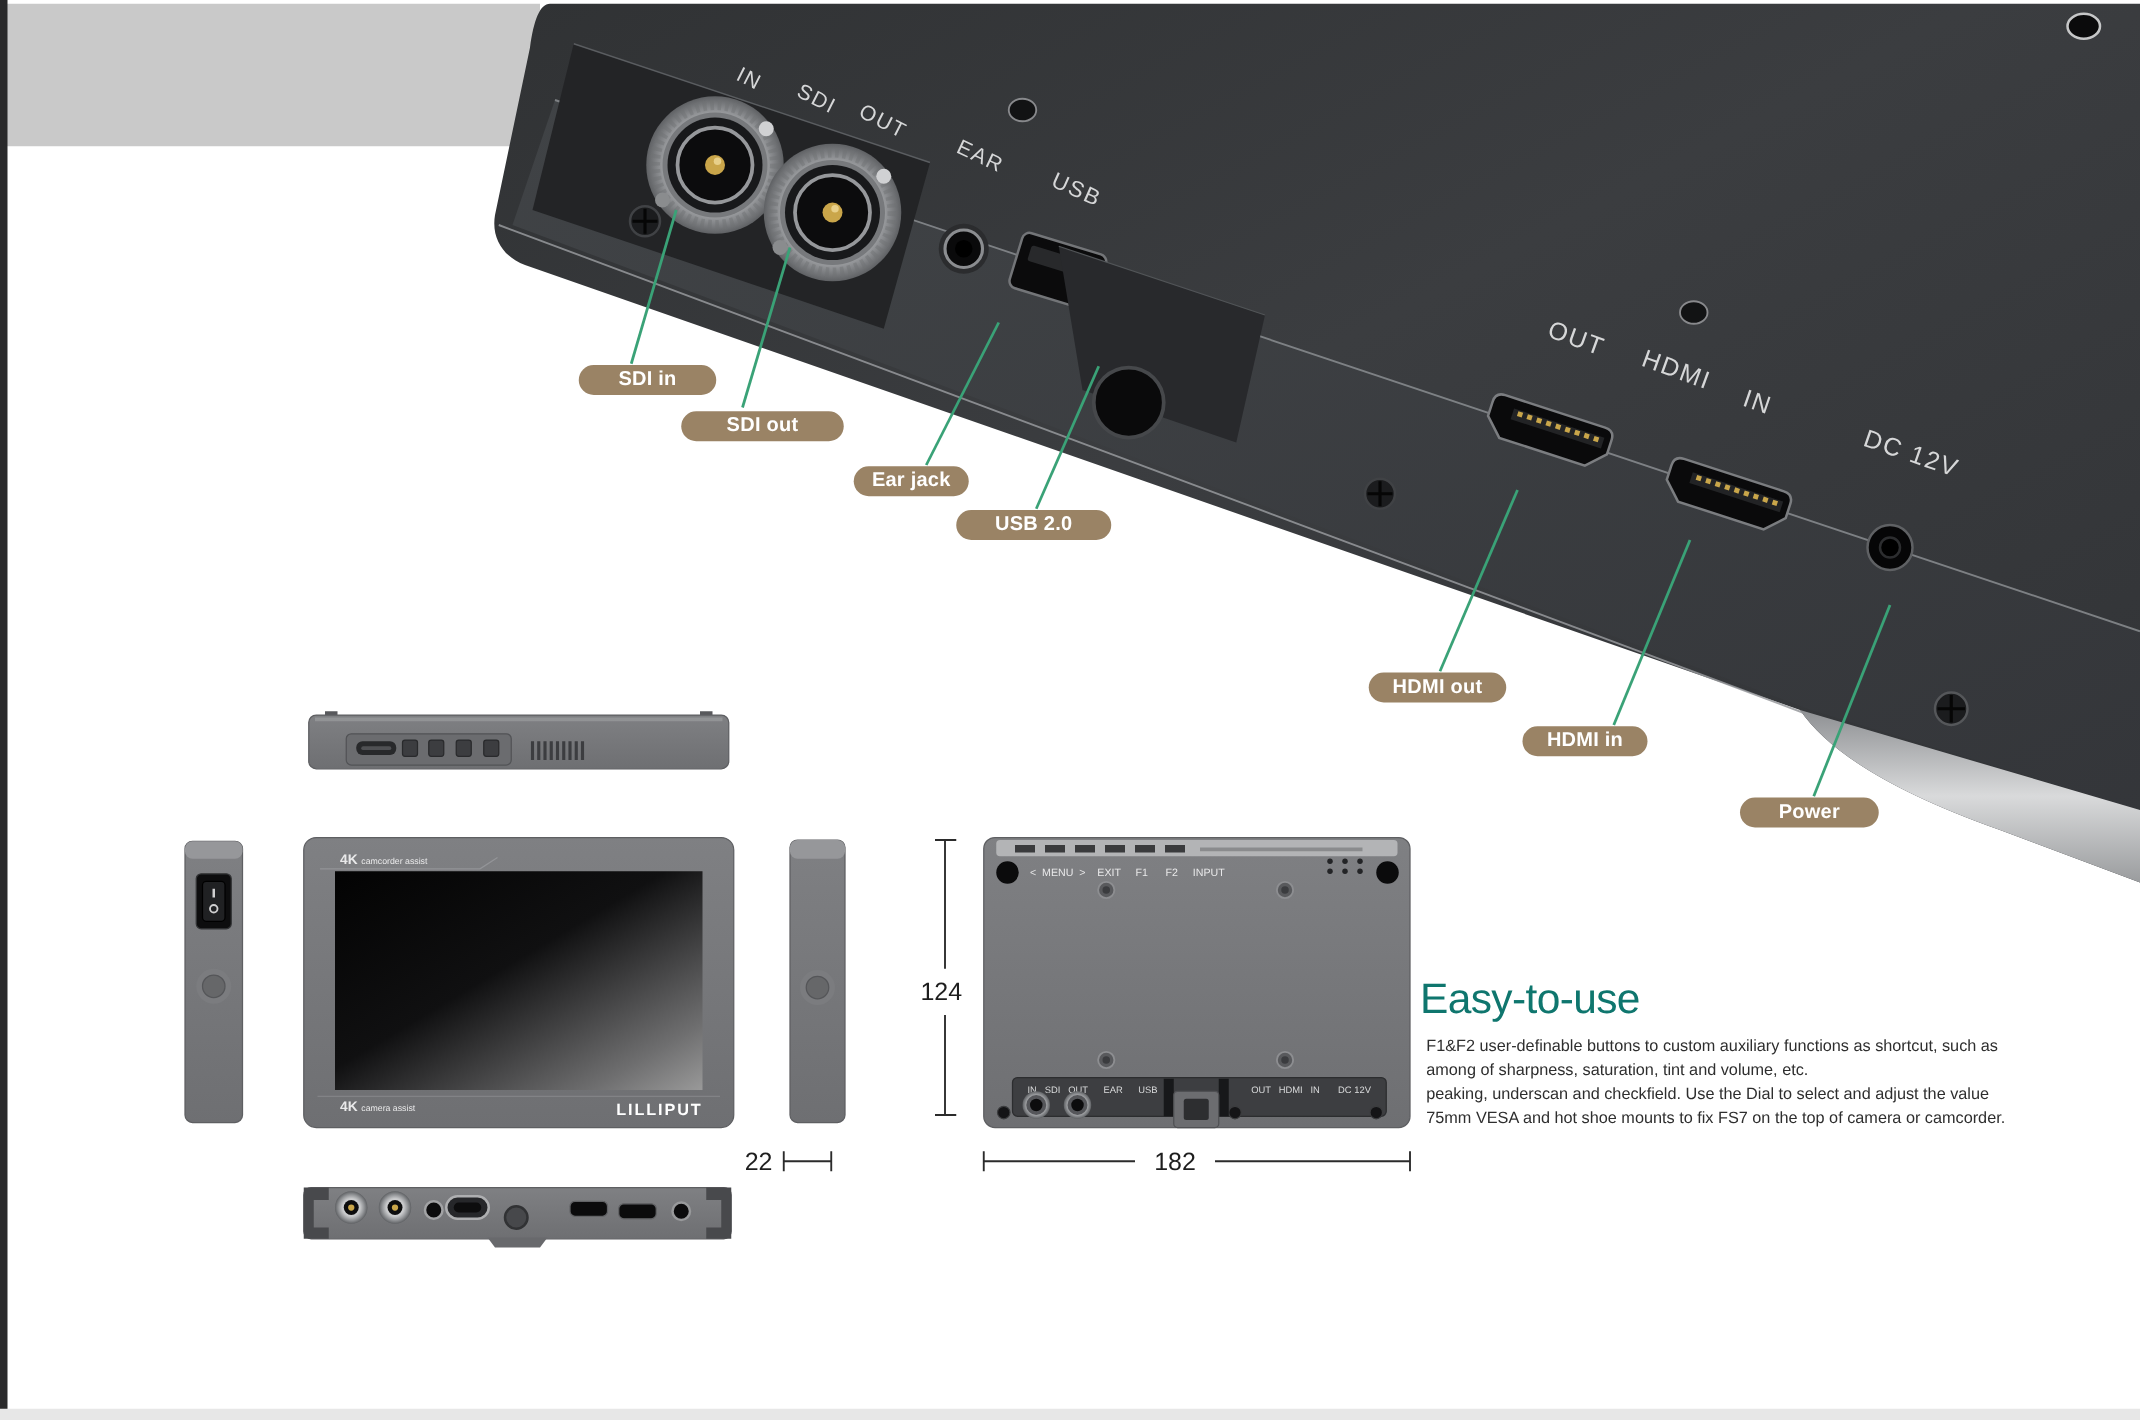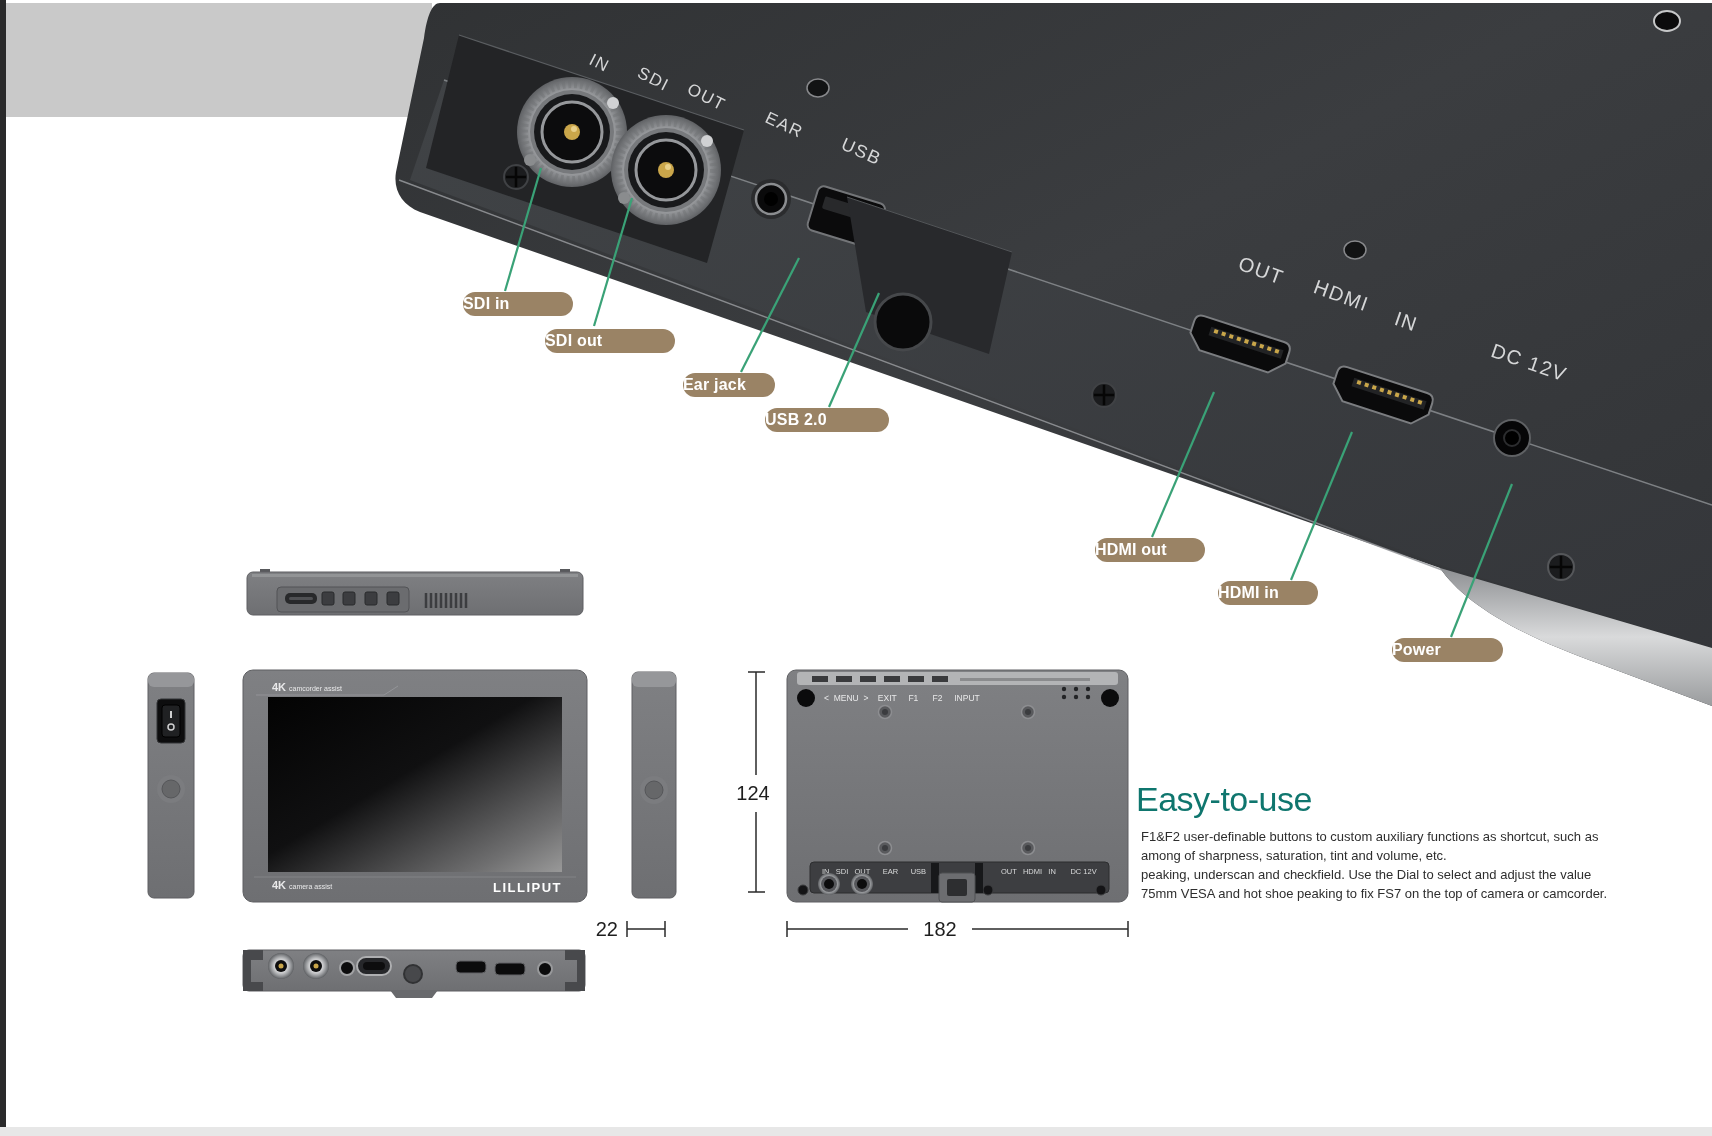--- a/index.html
+++ b/index.html
@@ -4,21 +4,21 @@
 <style>
   html,body{margin:0;padding:0;background:#fff;}
   #stage{position:relative;width:1712px;height:1136px;overflow:hidden;background:#ffffff;
          font-family:"Liberation Sans",sans-serif;}
   .band-top{position:absolute;left:4px;top:3px;width:428px;height:114px;background:#c9c9c9;}
   .edge-left{position:absolute;left:0;top:0;width:6px;height:1136px;background:#2a2a2b;}
   .strip-bottom{position:absolute;left:0;top:1127px;width:1712px;height:9px;background:#e7e7e7;}
   svg{position:absolute;left:0;top:0;}
   .pill{position:absolute;height:24px;line-height:24px;border-radius:13px;
         background:#9a8365;color:#ffffff;font-weight:bold;font-size:16px;
-        text-align:left;letter-spacing:0.2px;}
+        text-align:center;letter-spacing:0.2px;}
   .easy-heading{position:absolute;left:1136px;top:780px;font-size:34px;color:#0f766e;
         letter-spacing:-0.5px;white-space:nowrap;}
   .easy-body{position:absolute;left:1141px;top:827px;font-size:13px;line-height:19px;
         color:#2e2e2e;white-space:nowrap;}
   .marking{fill:#d6d7d8;letter-spacing:1.5px;}
   .dimtext{fill:#1e1e1e;font-size:20px;}
   .ortho-text{fill:#e9e9ea;}
 </style>
 </head>
 <body>
@@ -316,16 +316,16 @@
   <div class="pill" style="left:765px;top:408px;width:124px">USB 2.0</div>
   <div class="pill" style="left:1095px;top:538px;width:110px">HDMI out</div>
   <div class="pill" style="left:1218px;top:581px;width:100px">HDMI in</div>
   <div class="pill" style="left:1392px;top:638px;width:111px">Power</div>
 
   <div class="easy-heading">Easy-to-use</div>
   <div class="easy-body">
     <div>F1&amp;F2 user-definable buttons to custom auxiliary functions as shortcut, such as</div>
     <div>among of sharpness, saturation, tint and volume, etc.</div>
     <div>peaking, underscan and checkfield. Use the Dial to select and adjust the value</div>
-    <div>75mm VESA and hot shoe peaking to fix FS7 on the top of camera or camcorder.</div>
+    <div>75mm VESA and hot shoe mounts to fix FS7 on the top of camera or camcorder.</div>
   </div>
 
 </div>
 
 </body></html>

